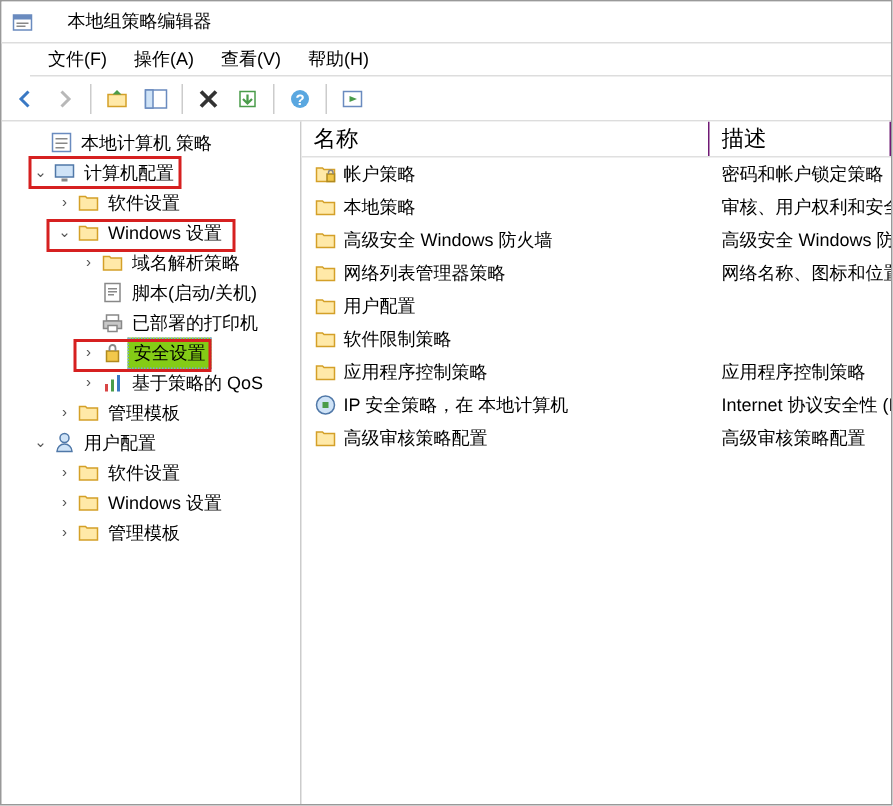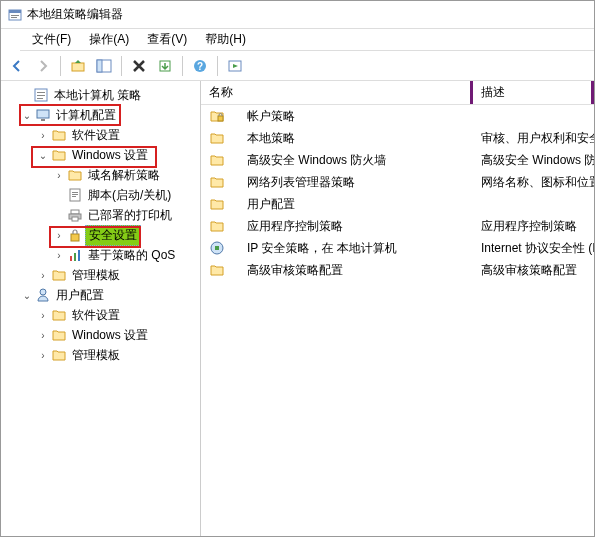--- a/index.html
+++ b/index.html
@@ -13,21 +13,21 @@
   overflow: hidden;
   border: 1px solid #999;
 }
 .title-bar {
   height: 28px;
   background: #fff;
   border-bottom: 1px solid #ddd;
   display: flex;
   align-items: center;
   padding: 0 6px;
-  gap: 4px;
+  gap: 22px;
 }
 .title-bar .app-icon {
   width: 16px; height: 16px;
   display: inline-flex; align-items: center; justify-content: center;
 }
 .menu-bar {
   height: 22px;
   display: flex;
   align-items: center;
   padding: 0 4px;
@@ -78,40 +78,40 @@
   display: flex;
   border-bottom: 1px solid #e0e0e0;
   height: 24px;
   align-items: center;
   background: #fff;
   position: sticky;
   top: 0;
 }
 .list-header .col {
   padding: 0 8px;
-  border-right: 3px solid #701a75;
+  border-right: 1px solid #701a75;
   height: 100%;
   display: flex;
   align-items: center;
-  font-size: 12px;
+  font-size: 15px;
 }
 .col-name { width: 272px; }
 .col-desc { flex: 1; text-align: right; }
 .list-body { }
 .list-row {
   display: flex;
   height: 22px;
   align-items: center;
 }
 .list-row .cell-name {
   width: 272px;
   padding-left: 8px;
   display: flex;
   align-items: center;
-  gap: 22px;
+  gap: 4px;
   white-space: nowrap;
 }
 .list-row .cell-desc {
   flex: 1;
   padding-left: 8px;
   white-space: nowrap;
   overflow: hidden;
 }
 .row-icon {
   width: 16px; height: 16px;
@@ -403,20 +403,21 @@
           <div class="cell-name">
             <span class="row-icon">
               <svg width="16" height="16" viewBox="0 0 16 16">
                 <path d="M2 4 L6 4 L7 5 L14 5 L14 13 L2 13 Z" fill="#ffe9a8" stroke="#d4a028"></path>
                 <rect x="9" y="8" width="5" height="5" fill="#f2c84b" stroke="#b08a1f"></rect>
                 <path d="M10 8 L10 7 A1.5 1.5 0 0 1 13 7 L13 8" fill="none" stroke="#888"></path>
               </svg>
             </span>
             <span>帐户策略</span>
           </div>
+          <div class="cell-desc">密码和帐户锁定策略</div>
         </div>
         <div class="list-row">
           <div class="cell-name">
             <span class="row-icon">
               <svg width="16" height="16" viewBox="0 0 16 16">
                 <path d="M2 4 L6 4 L7 5 L14 5 L14 13 L2 13 Z" fill="#ffe9a8" stroke="#d4a028"></path>
               </svg>
             </span>
             <span>本地策略</span>
           </div>
@@ -445,20 +446,31 @@
           <div class="cell-desc">网络名称、图标和位置组策略</div>
         </div>
         <div class="list-row">
           <div class="cell-name">
             <span class="row-icon">
               <svg width="16" height="16" viewBox="0 0 16 16">
                 <path d="M2 4 L6 4 L7 5 L14 5 L14 13 L2 13 Z" fill="#ffe9a8" stroke="#d4a028"></path>
               </svg>
             </span>
             <span>用户配置</span>
+          </div>
+          <div class="cell-desc"></div>
+        </div>
+        <div class="list-row">
+          <div class="cell-name">
+            <span class="row-icon">
+              <svg width="16" height="16" viewBox="0 0 16 16">
+                <path d="M2 4 L6 4 L7 5 L14 5 L14 13 L2 13 Z" fill="#ffe9a8" stroke="#d4a028"></path>
+              </svg>
+            </span>
+            <span>软件限制策略</span>
           </div>
           <div class="cell-desc"></div>
         </div>
         <div class="list-row">
           <div class="cell-name">
             <span class="row-icon">
               <svg width="16" height="16" viewBox="0 0 16 16">
                 <path d="M2 4 L6 4 L7 5 L14 5 L14 13 L2 13 Z" fill="#ffe9a8" stroke="#d4a028"></path>
               </svg>
             </span>

